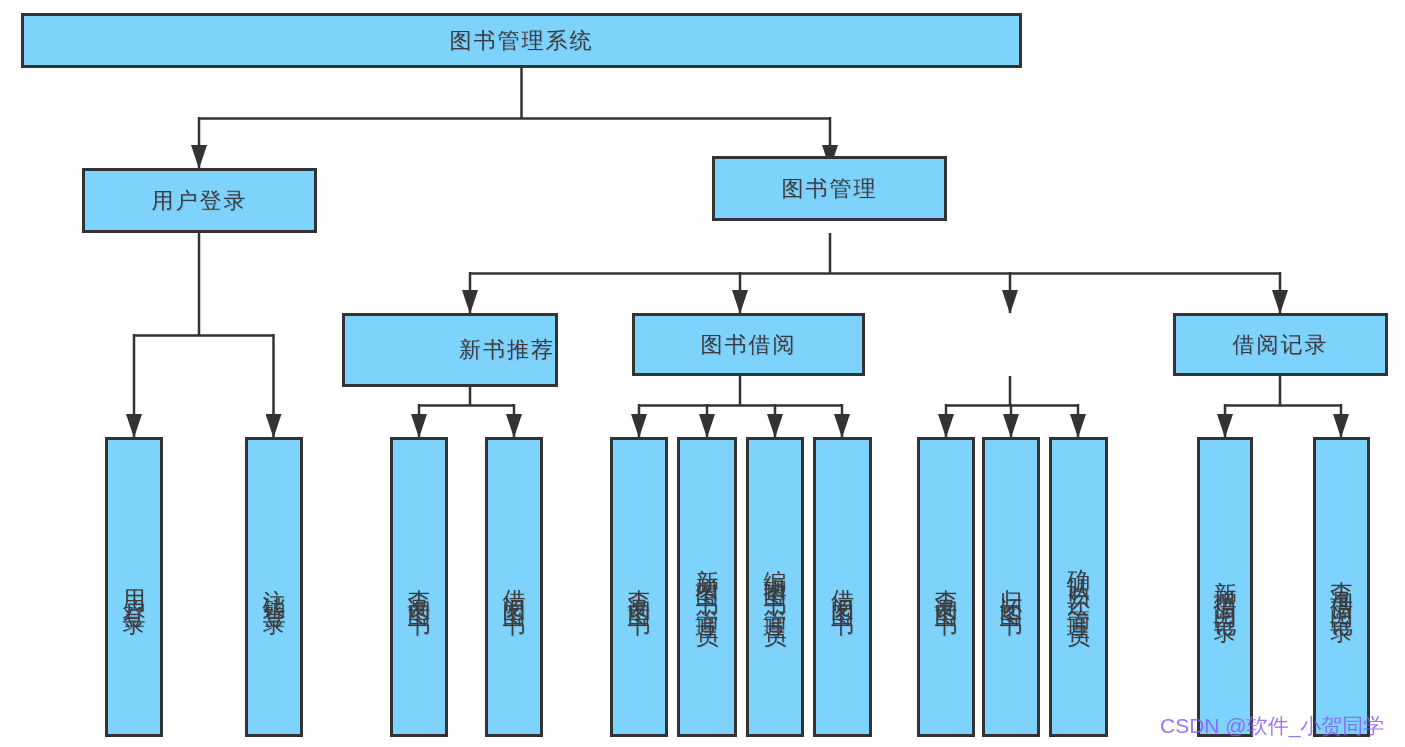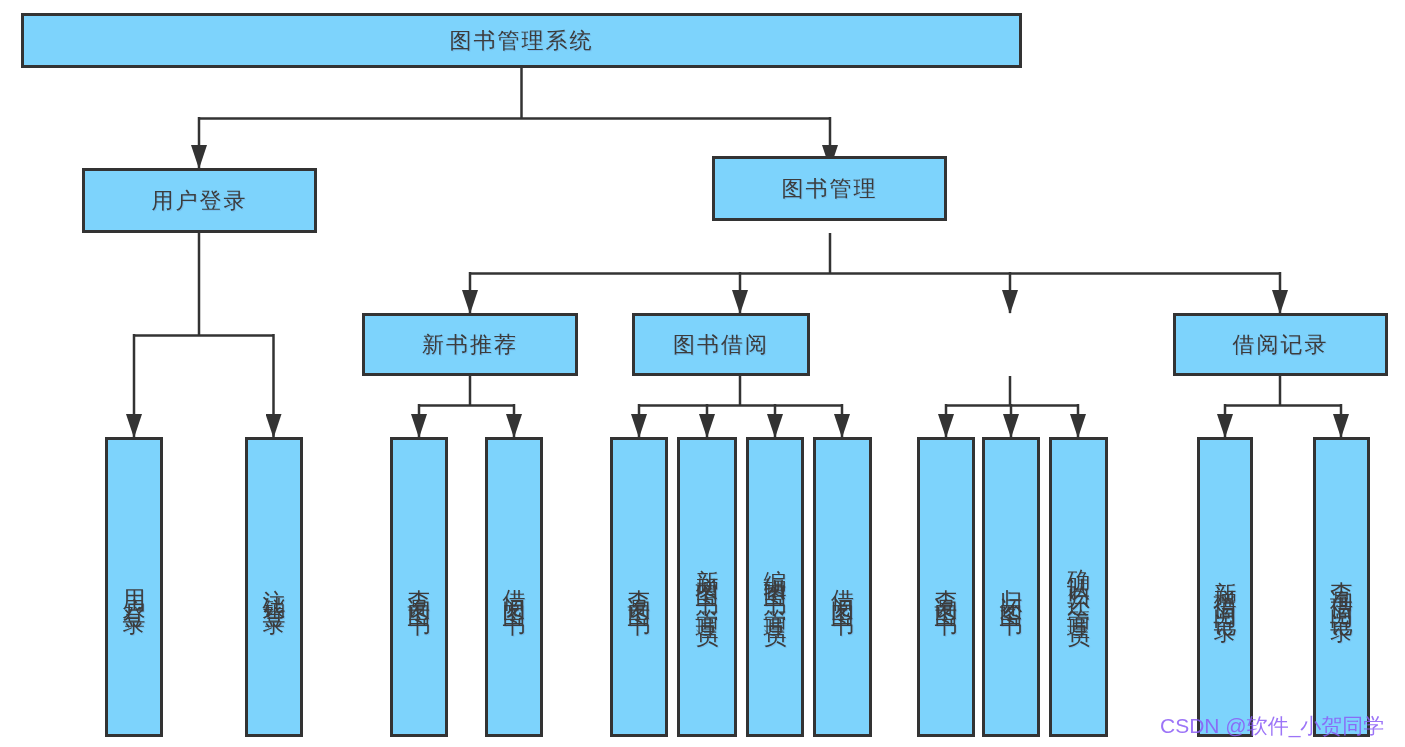--- a/index.html
+++ b/index.html
@@ -36,22 +36,22 @@
     line-height: 1;
     letter-spacing: 8px;
     white-space: nowrap;
   }
   
   .n-root  { left: 21px;   top: 13px;  width: 1001px; height: 55px; }
   
   .n-l2a   { left: 82px;   top: 168px; width: 235px;  height: 65px; }
   .n-l2b   { left: 712px;  top: 156px; width: 235px;  height: 65px; }
   
-  .n-l3a   { left: 362px;  top: 313px; width: 216px;  height: 63px; }
-  .n-l3b   { left: 632px;  top: 313px; width: 178px;  height: 63px; }
+  .n-l3a   { left: 342px;  top: 313px; width: 216px;  height: 74px; justify-content: flex-end; }
+  .n-l3b   { left: 632px;  top: 313px; width: 233px;  height: 63px; }
   .n-l3c   { left: 903px;  top: 313px; width: 215px;  height: 63px; }
   .n-l3d   { left: 1173px; top: 313px; width: 215px;  height: 63px; }
   
   .leaf    { top: 437px; width: 58px; height: 300px; }
   .x1  { left: 105px; }
   .x2  { left: 245px; }
   .x3  { left: 390px; }
   .x4  { left: 485px; }
   .x5  { left: 610px; }
   .x6  { left: 677px; width: 60px; }

